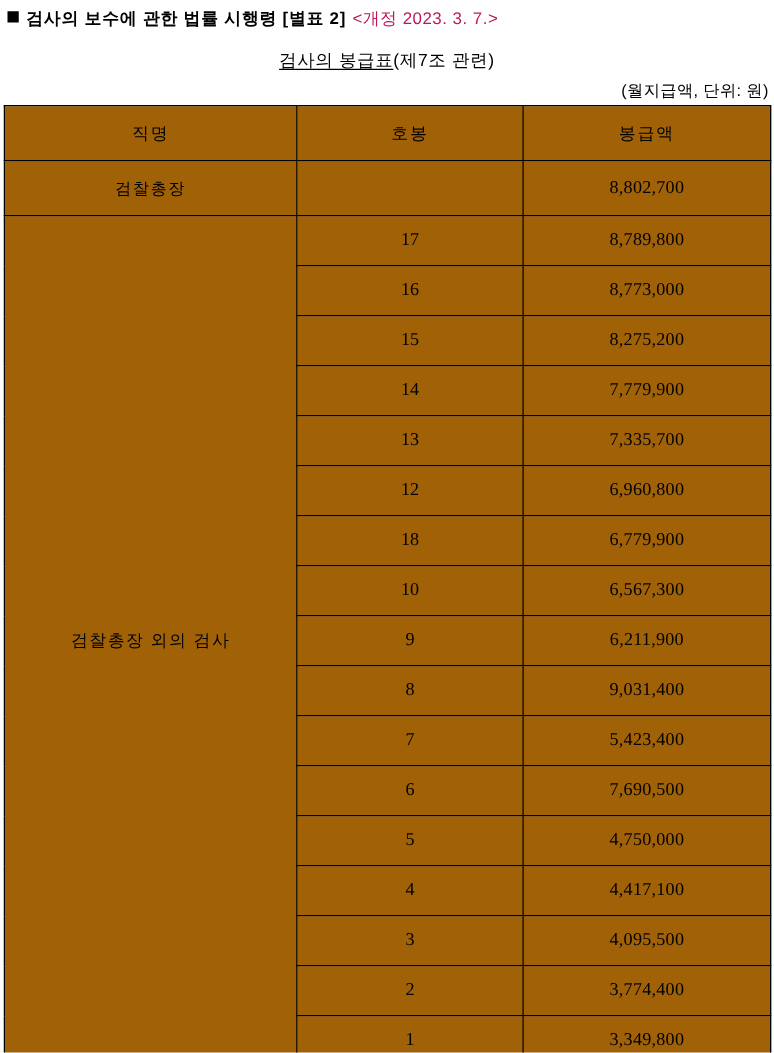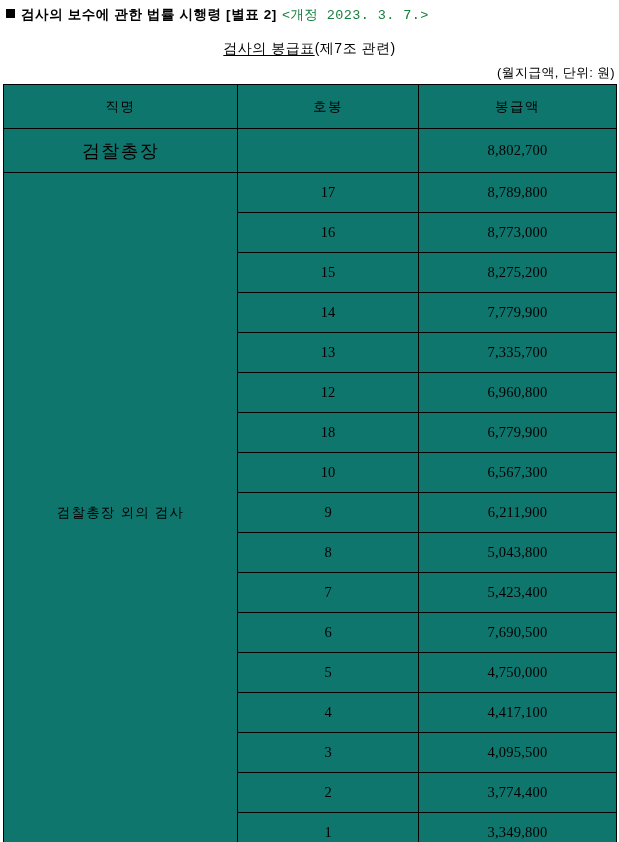--- a/index.html
+++ b/index.html
@@ -98,35 +98,35 @@
   .salary-table col.c-title { width: 234px; }
   .salary-table col.c-grade { width: 181px; }
   .salary-table col.c-pay   { width: 198px; }
 
   .salary-table th,
   .salary-table td {
     border: 1px solid #000000;
     text-align: center;
     vertical-align: middle;
     padding: 0;
-    background: #0f766e;
+    background: #a16207;
   }
 
   .salary-table th {
     height: 43px;
     font-family: "Liberation Sans", "DejaVu Sans", sans-serif;
     font-size: 13.5px;
     font-weight: normal;
     letter-spacing: 1.5px;
   }
 
   .salary-table td.cell-title {
     height: 43px;
     font-family: Liberation Serif, serif;
-    font-size: 18px;
+    font-size: 13px;
     letter-spacing: 1.2px;
   }
   .salary-table td.cell-title-merged {
     font-family: "Liberation Sans", "DejaVu Sans", sans-serif;
     font-size: 13.5px;
     letter-spacing: 1.2px;
     vertical-align: middle;
   }
 
   .salary-table td.cell-grade {
@@ -144,21 +144,21 @@
   .salary-table tr.row-top td.cell-pay {
     height: 43px;
   }
 </style>
 </head>
 <body>
 
 <div class="page">
 
   <div class="doc-heading">
-    <span class="bullet"></span><span class="heading-text">검사의 보수에 관한 법률 시행령 [별표 2]</span><span class="amend" style="color: #15803d; font-family: Liberation Mono, monospace;">&lt;개정 2023. 3. 7.&gt;</span>
+    <span class="bullet"></span><span class="heading-text">검사의 보수에 관한 법률 시행령 [별표 2]</span><span class="amend" style="color: #be185d;">&lt;개정 2023. 3. 7.&gt;</span>
   </div>
 
   <div class="table-title"><span class="main">검사의 봉급표</span><span class="sub">(제7조 관련)</span>
   </div>
 
   <div class="unit-note">(월지급액, 단위: 원)</div>
 
   <table class="salary-table">
     <colgroup>
       <col class="c-title">
@@ -210,21 +210,21 @@
         <tr>
           <td class="cell-grade">10</td>
           <td class="cell-pay">6,567,300</td>
         </tr>
         <tr>
           <td class="cell-grade">9</td>
           <td class="cell-pay">6,211,900</td>
         </tr>
         <tr>
           <td class="cell-grade">8</td>
-          <td class="cell-pay">5,043,800</td>
+          <td class="cell-pay">9,031,400</td>
         </tr>
         <tr>
           <td class="cell-grade">7</td>
           <td class="cell-pay">5,423,400</td>
         </tr>
         <tr>
           <td class="cell-grade">6</td>
           <td class="cell-pay">7,690,500</td>
         </tr>
         <tr>

